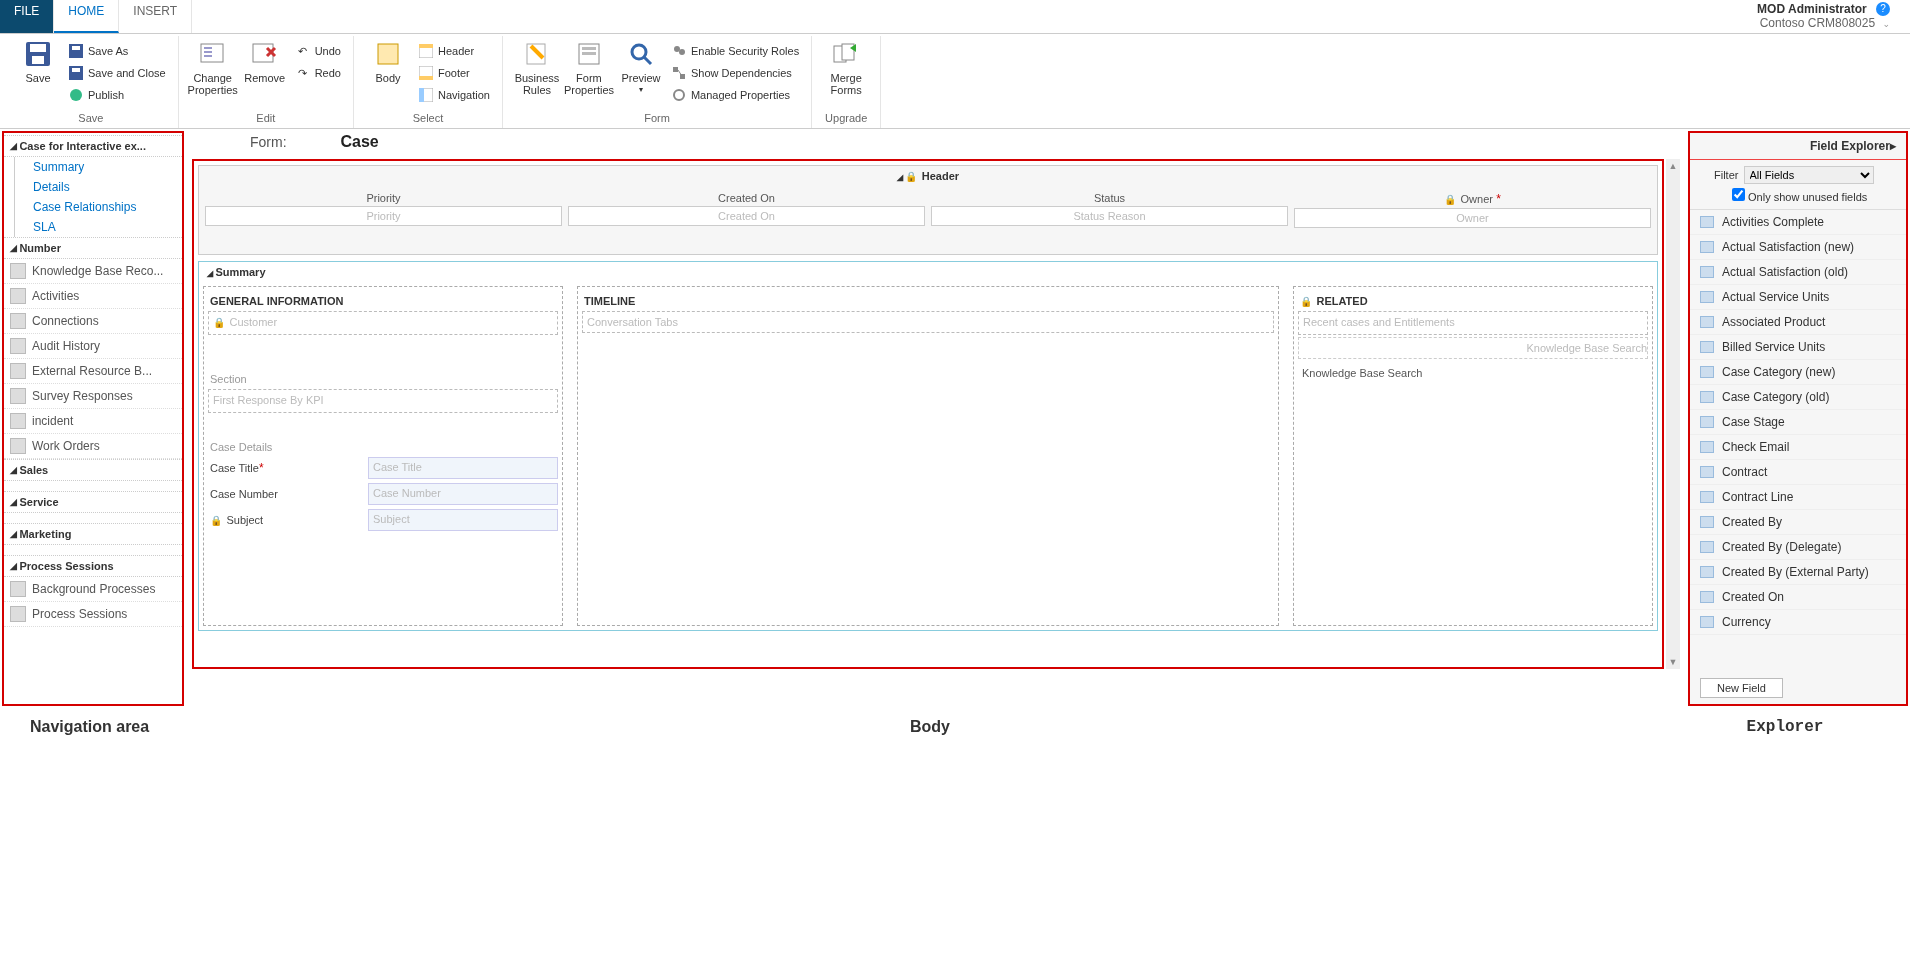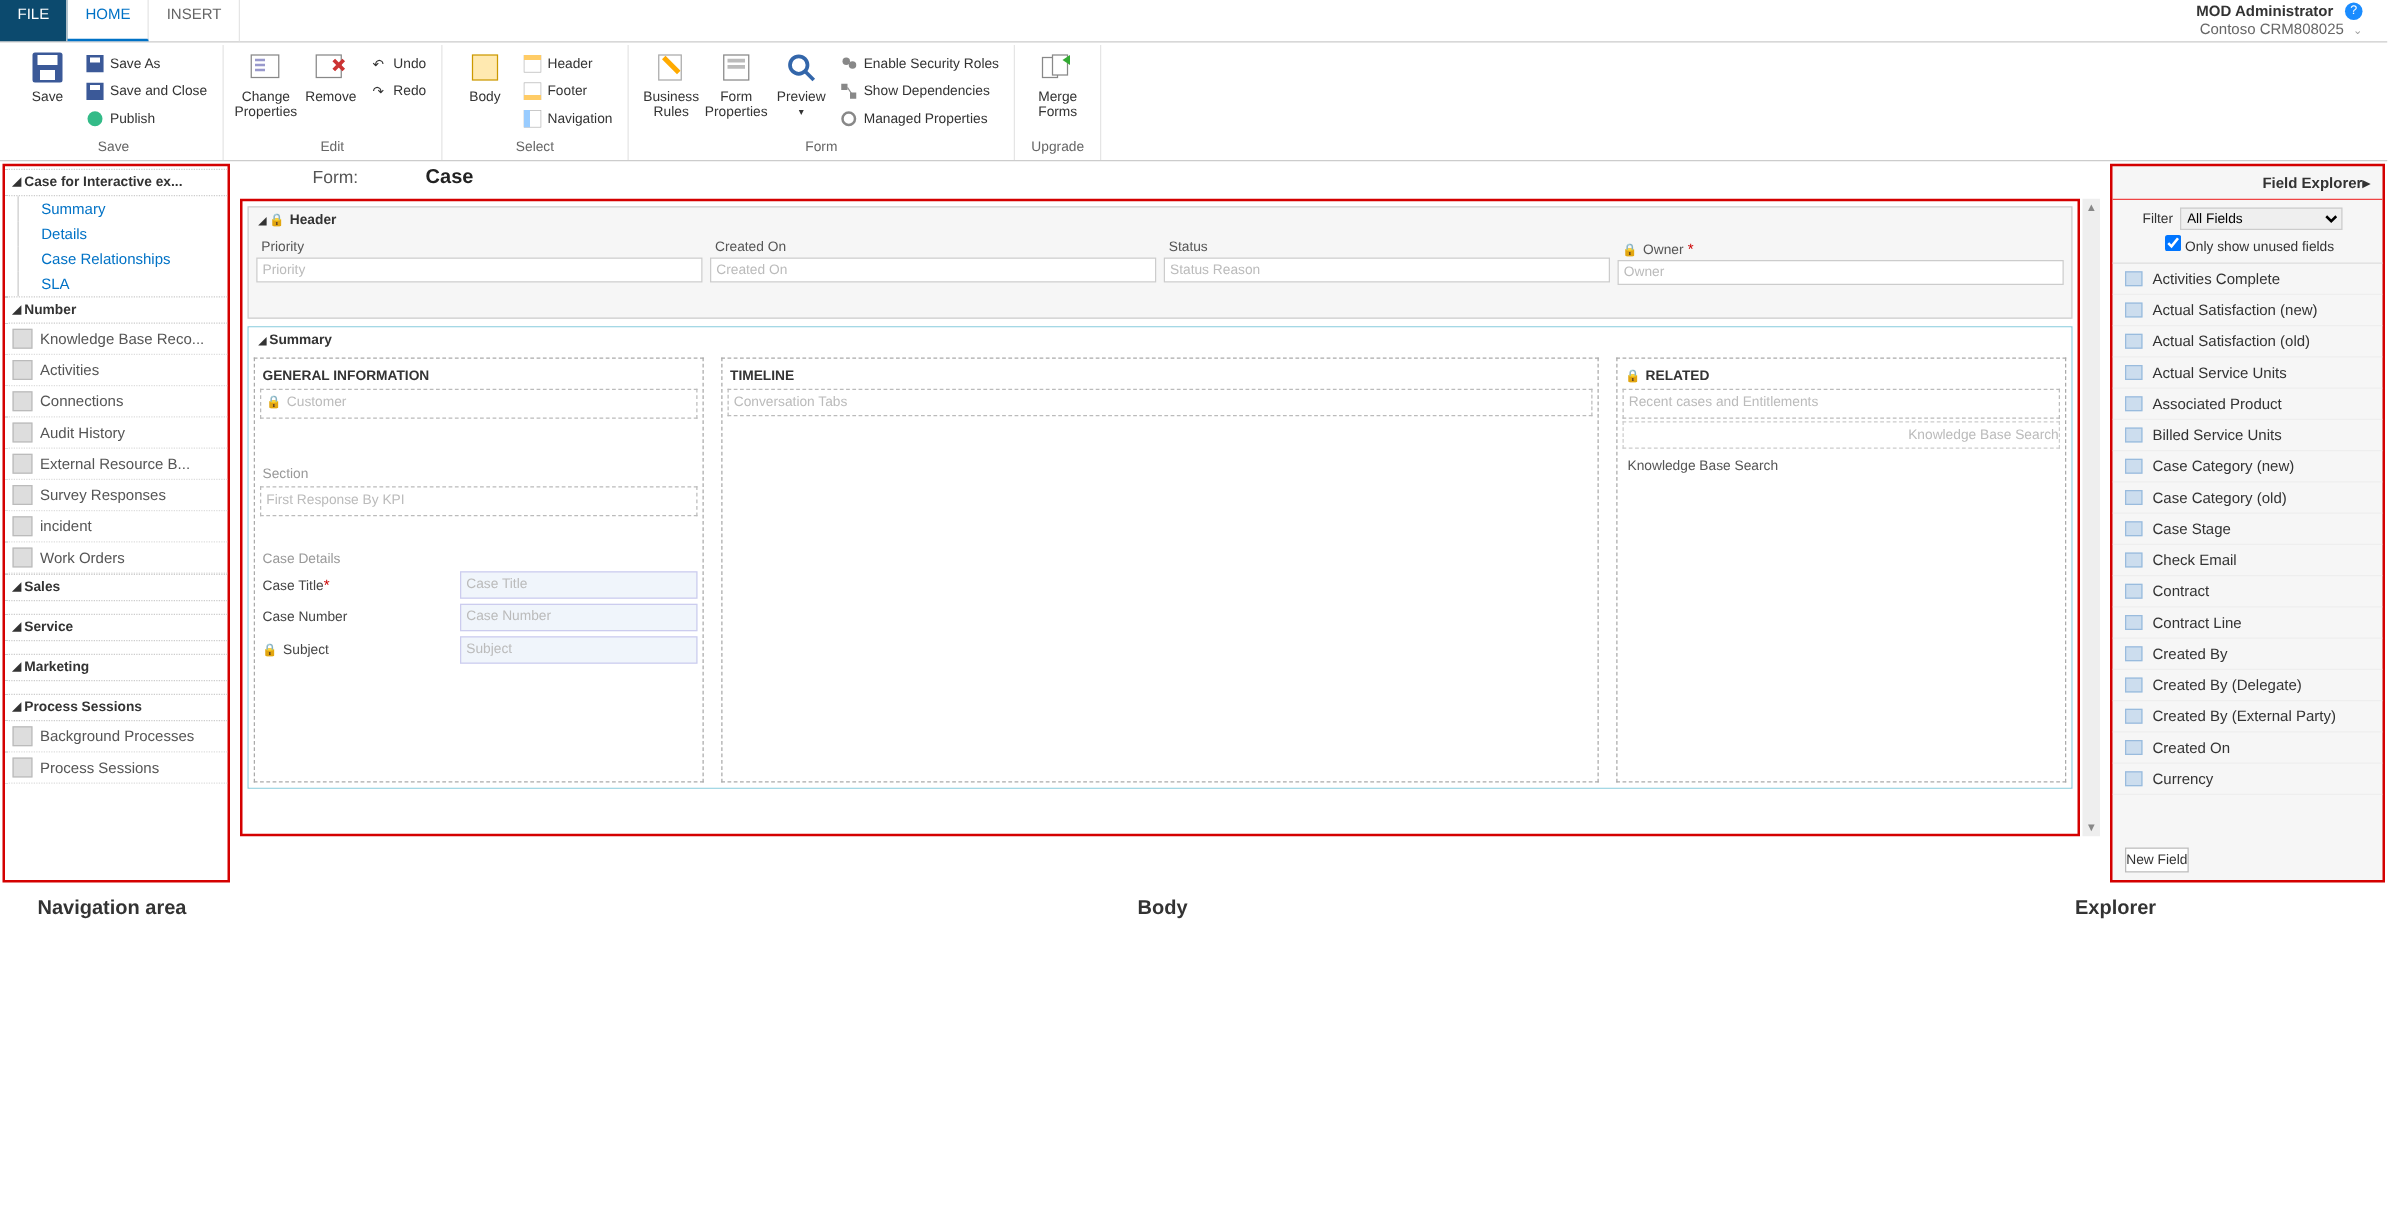--- a/index.html
+++ b/index.html
@@ -69,26 +69,26 @@
 .kb-text { font-size:11px; color:#555; padding:4px;}
 
 .explorer { width: 220px; border: 2px solid #d40000; margin:2px; height:575px; background:#f6f6f6; position:relative;}
 .exp-title { font-size:12px; font-weight:bold; padding:6px 10px; border-bottom:1px solid #ef4444; display:flex; justify-content:flex-end;}
 .exp-filter { padding:6px 24px; font-size:11px; border-bottom:1px solid #ddd;}
 .exp-filter select { font-size:11px; margin-left:2px; width: 130px; border:1px solid #ccc; padding:1px;}
 .exp-chk { padding: 4px 0 0 18px;}
 .exp-list { overflow-y:auto; height: 455px;}
 .exp-item { display:flex; align-items:center; padding:5px 10px; font-size:12px; color:#333; border-bottom:1px solid #eee; cursor:pointer;}
 .exp-item .ficon { width:14px; height:12px; background:#cde; border:1px solid #9bd; margin-right:8px;}
-.newfield { position:absolute; bottom:6px; left:10px; border:1px solid #bbb; background:#fff; padding:3px 0; font-size:11px; cursor:pointer;}
+.newfield { position:absolute; bottom:6px; left:10px; border:1px solid #bbb; background:#fff; padding:3px 16px; font-size:11px; cursor:pointer;}
 
 .labels-row { display:flex; font-size:16px; font-weight:600; padding:10px 0 20px;}
 .labels-row div:nth-child(1){ width:200px; padding-left:30px;}
 .labels-row div:nth-child(2){ flex:1; text-align:center;}
-.labels-row div:nth-child(3){ width:250px; }
+.labels-row div:nth-child(3){ width:250px; text-align:center;font-family:Liberation Mono, monospace;}
 
 .scrollarrow { width:14px; background:#eee; display:flex; flex-direction:column; justify-content:space-between; align-items:center; font-size:9px; color:#888; padding:2px 0; margin-left:2px;}
 </style>
 </head>
 <body>
 
 <div class="topbar">
   <div class="tabs">
     <div class="tab file">FILE</div>
     <div class="tab active">HOME</div>
@@ -374,21 +374,21 @@
 
   <div class="center">
     <div class="form-row">
       <span>Form:</span>
       <span class="form-name">Case</span>
     </div>
 
     <div style="display:flex;">
       <div class="body-area" style="flex:1;">
 
-        <div class="section-block" style="border:1px solid #ccc;">
+        <div class="section-block" style="border:1px solid #ccc;text-align:center;">
           <div class="section-title"><span class="lock">🔒</span><span>Header</span></div>
           <div class="hdr-fields" id="hdr-fields">
               <div class="hdr-field">
                 <div class="hdr-label">Priority</div>
                 <div class="hdr-input">Priority</div>
               </div>
               <div class="hdr-field">
                 <div class="hdr-label">Created On</div>
                 <div class="hdr-input">Created On</div>
               </div>

